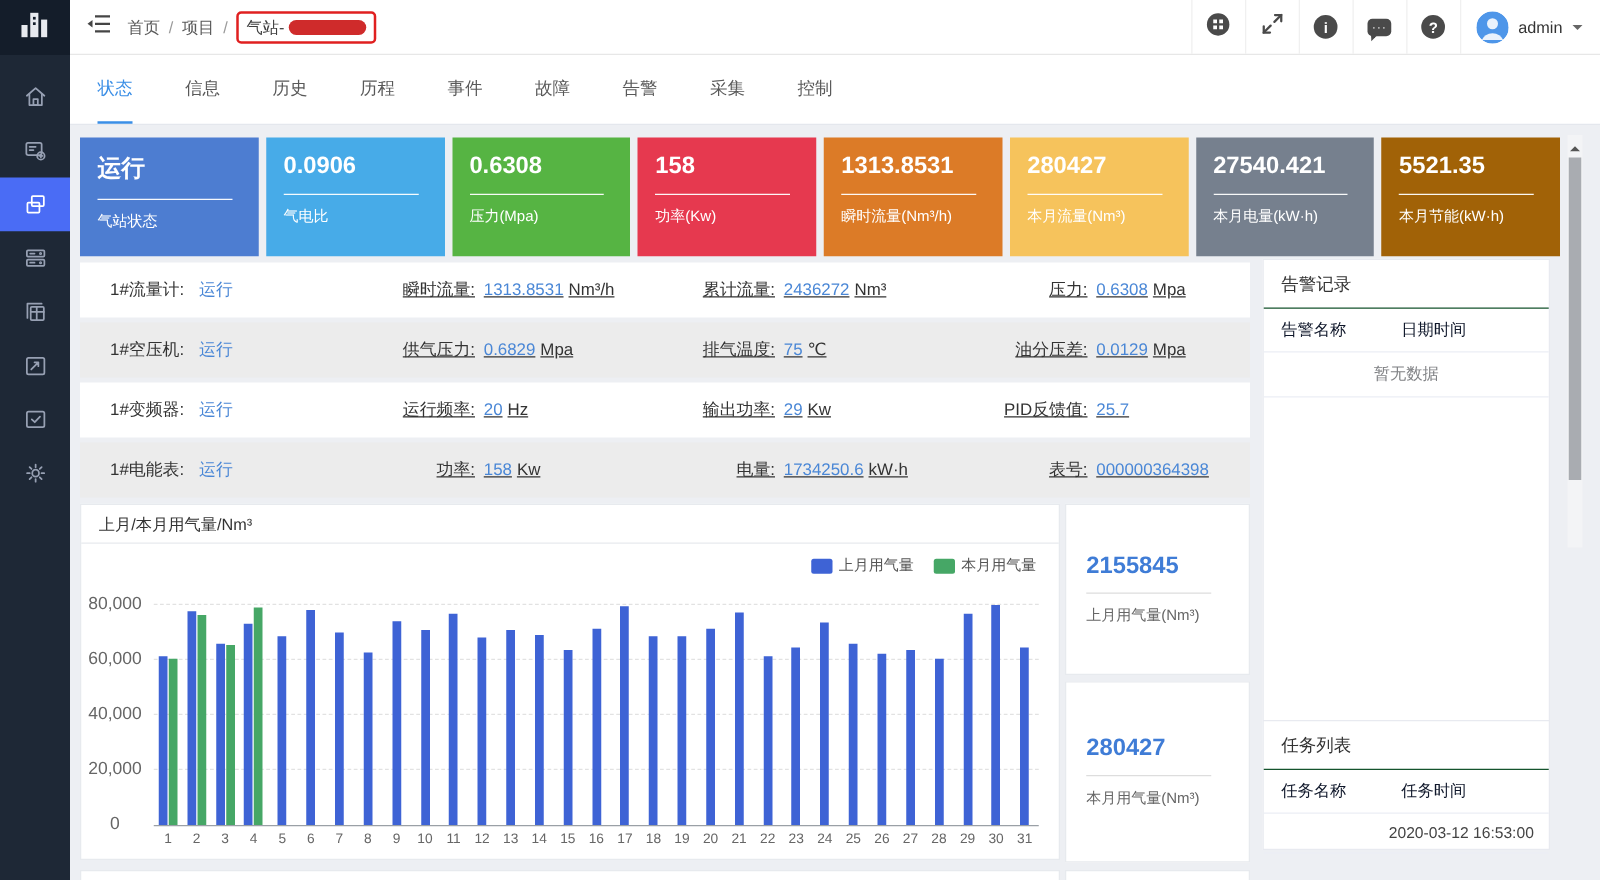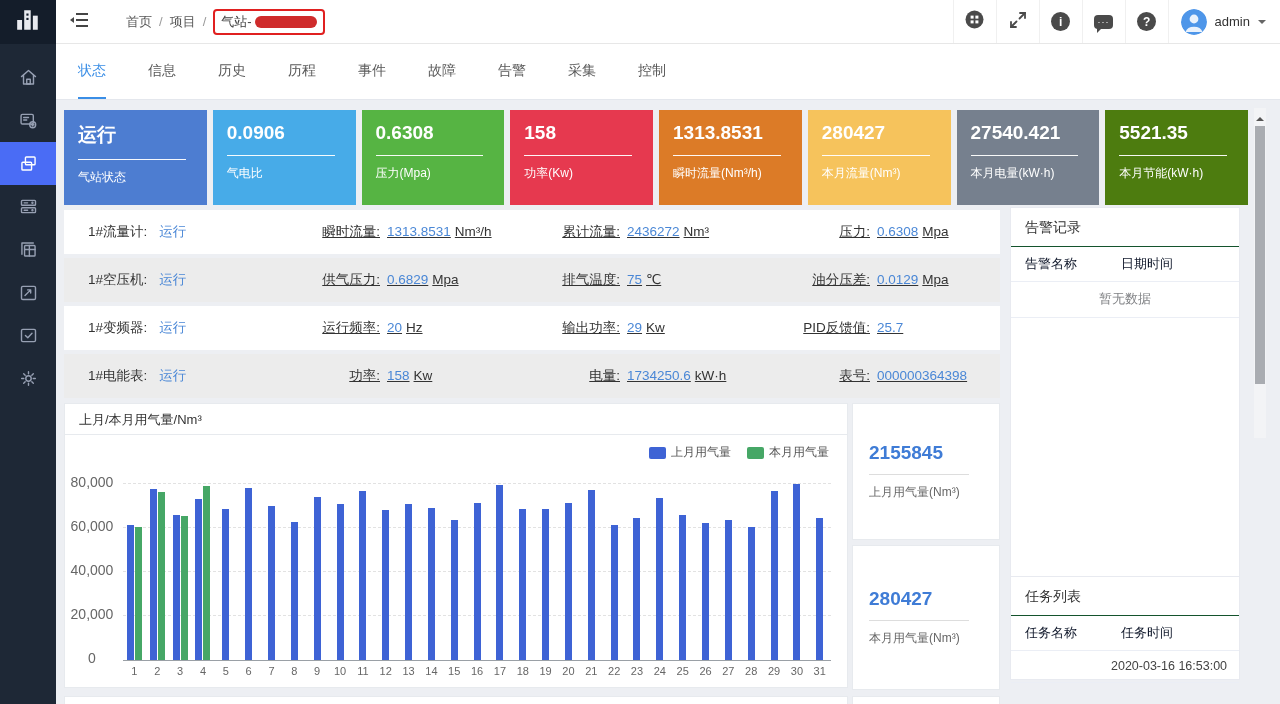--- a/index.html
+++ b/index.html
@@ -10,21 +10,21 @@
   .sidebar { position:absolute; left:0; top:0; bottom:0; width:56px; background:#1e2836; z-index:5; }
   .logo { height:44px; background:#141d2a; display:flex; align-items:center; justify-content:center; cursor:pointer; }
   .side-nav { padding-top:12px; }
   .side-item { height:43px; display:flex; align-items:center; justify-content:center; color:#97a0b3; cursor:pointer; }
   .side-item.active { background:#4a6cf5; color:#fff; }
   .side-item svg { display:block; }
 
   
   .topbar { position:absolute; left:56px; top:0; right:0; height:44px; background:#fff; border-bottom:1px solid #e7e7e7; display:flex; align-items:center; z-index:4; }
   .collapse-btn { width:46px; height:100%; display:flex; align-items:center; justify-content:center; cursor:pointer; }
-  .breadcrumb { display:flex; align-items:center; gap:7px; font-size:13px; color:#595959; margin-left:24px; }
+  .breadcrumb { display:flex; align-items:center; gap:7px; font-size:13px; color:#595959; margin-left:0; }
   .crumb { cursor:pointer; }
   .crumb-sep { color:#9a9a9a; }
   .crumb-box { display:flex; align-items:center; gap:3px; border:2px solid #e02020; border-radius:4px; padding:2px 6px; }
   .crumb-prefix { color:#404040; font-size:13px; }
   .redact { width:62px; height:12px; background:#cf2b2b; border-radius:6px; }
   .topbar-right { margin-left:auto; display:flex; align-items:stretch; height:100%; }
   .hcell { width:43px; display:flex; align-items:center; justify-content:center; border-left:1px solid #f0f0f0; cursor:pointer; }
   .circ { width:19px; height:19px; border-radius:50%; background:#4a4a4a; color:#fff; font-size:12px; font-weight:bold; display:flex; align-items:center; justify-content:center; }
   .bubble { width:19px; height:14px; border-radius:4px; background:#4a4a4a; color:#fff; font-size:9px; letter-spacing:1px; display:flex; align-items:center; justify-content:center; position:relative; }
   .bubble:after { content:""; position:absolute; left:3px; bottom:-4px; border:4px solid transparent; border-top-color:#4a4a4a; border-left-color:#4a4a4a; border-width:3px; }
@@ -291,21 +291,21 @@
       <div class="card" style="background: rgb(246, 195, 92);">
         <div class="card-value">280427</div>
         <div class="card-line"></div>
         <div class="card-label">本月流量(Nm³)</div>
       </div>
       <div class="card" style="background: rgb(118, 128, 142);">
         <div class="card-value">27540.421</div>
         <div class="card-line"></div>
         <div class="card-label">本月电量(kW·h)</div>
       </div>
-      <div class="card" style="background: #4d7c0f;">
+      <div class="card" style="background: #a16207;">
         <div class="card-value">5521.35</div>
         <div class="card-line"></div>
         <div class="card-label">本月节能(kW·h)</div>
       </div>
     </section>
 
   <section class="rows" id="rows">
       <div class="drow">
         <div class="dev"><span>1#流量计:</span><span class="status">运行</span></div>
         <div class="field f0">
@@ -558,21 +558,21 @@
   </aside>
 
   <aside class="rpanel task">
     <div class="panel-title">任务列表</div>
     <div class="panel-cols">
       <span class="pcol1">任务名称</span>
       <span>任务时间</span>
     </div>
     <div class="task-row">
       <span class="pcol1"></span>
-      <span>2020-03-16 16:53:00</span>
+      <span>2020-03-12 16:53:00</span>
     </div>
   </aside>
 
   <div class="vscroll">
     <div class="vs-arrow"></div>
     <div class="vs-thumb"></div>
   </div>
 </main>
 
 </body></html>

